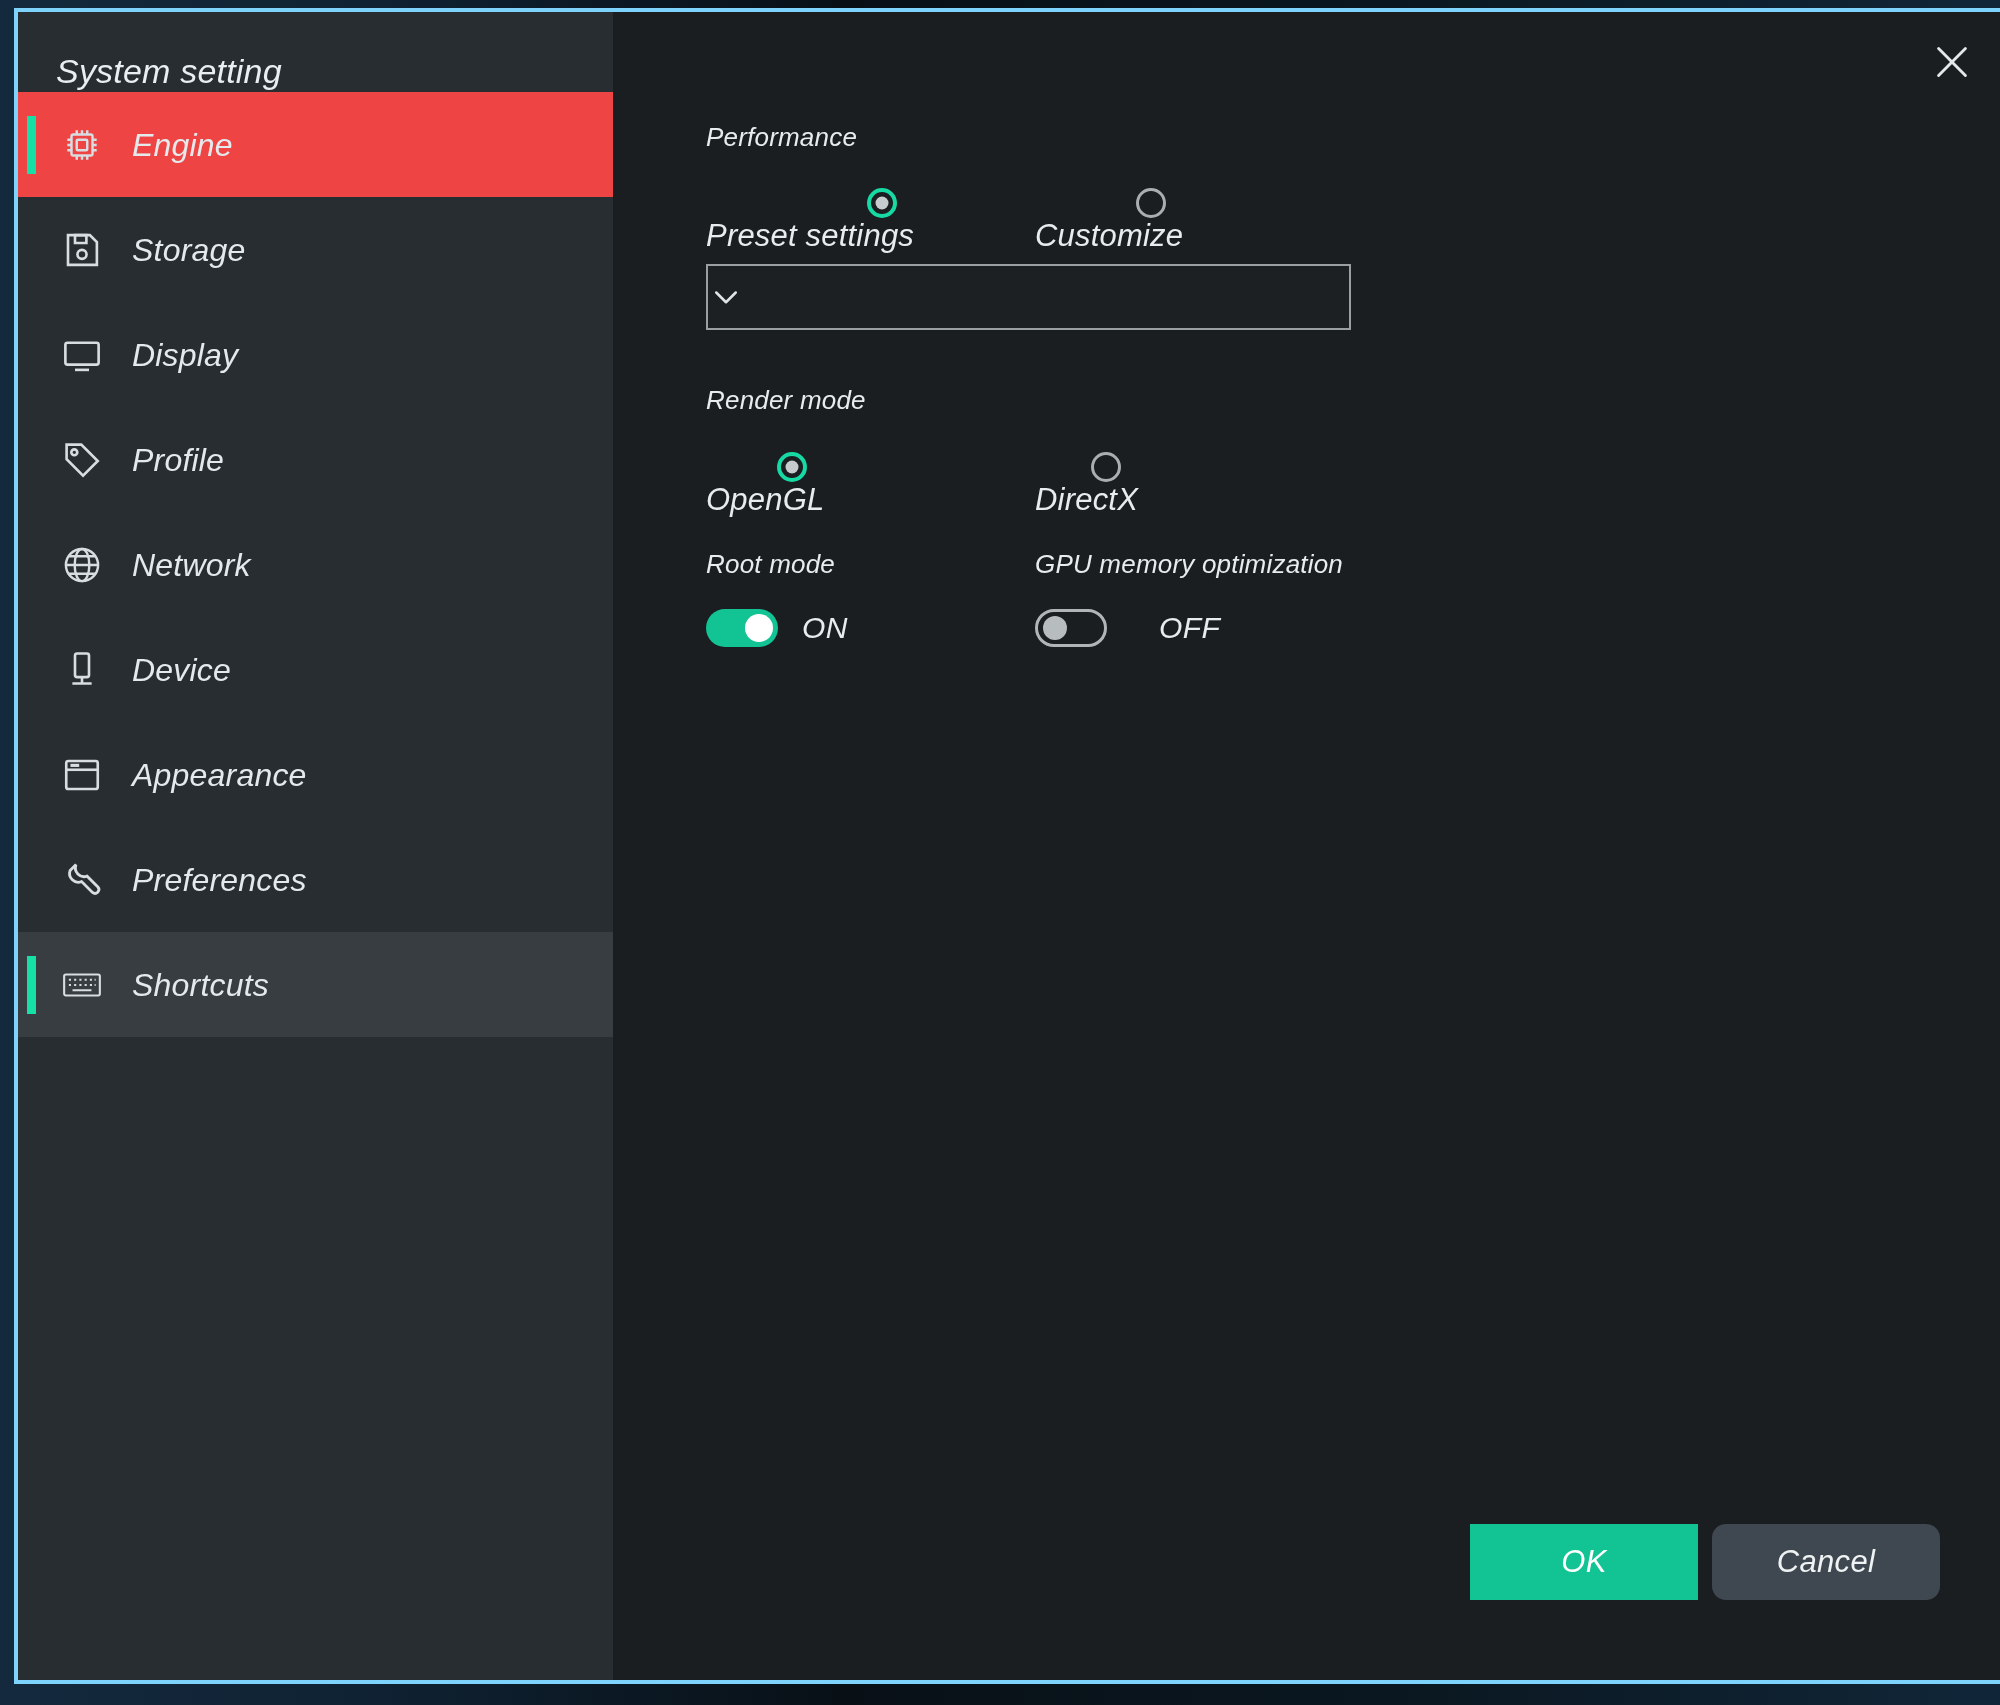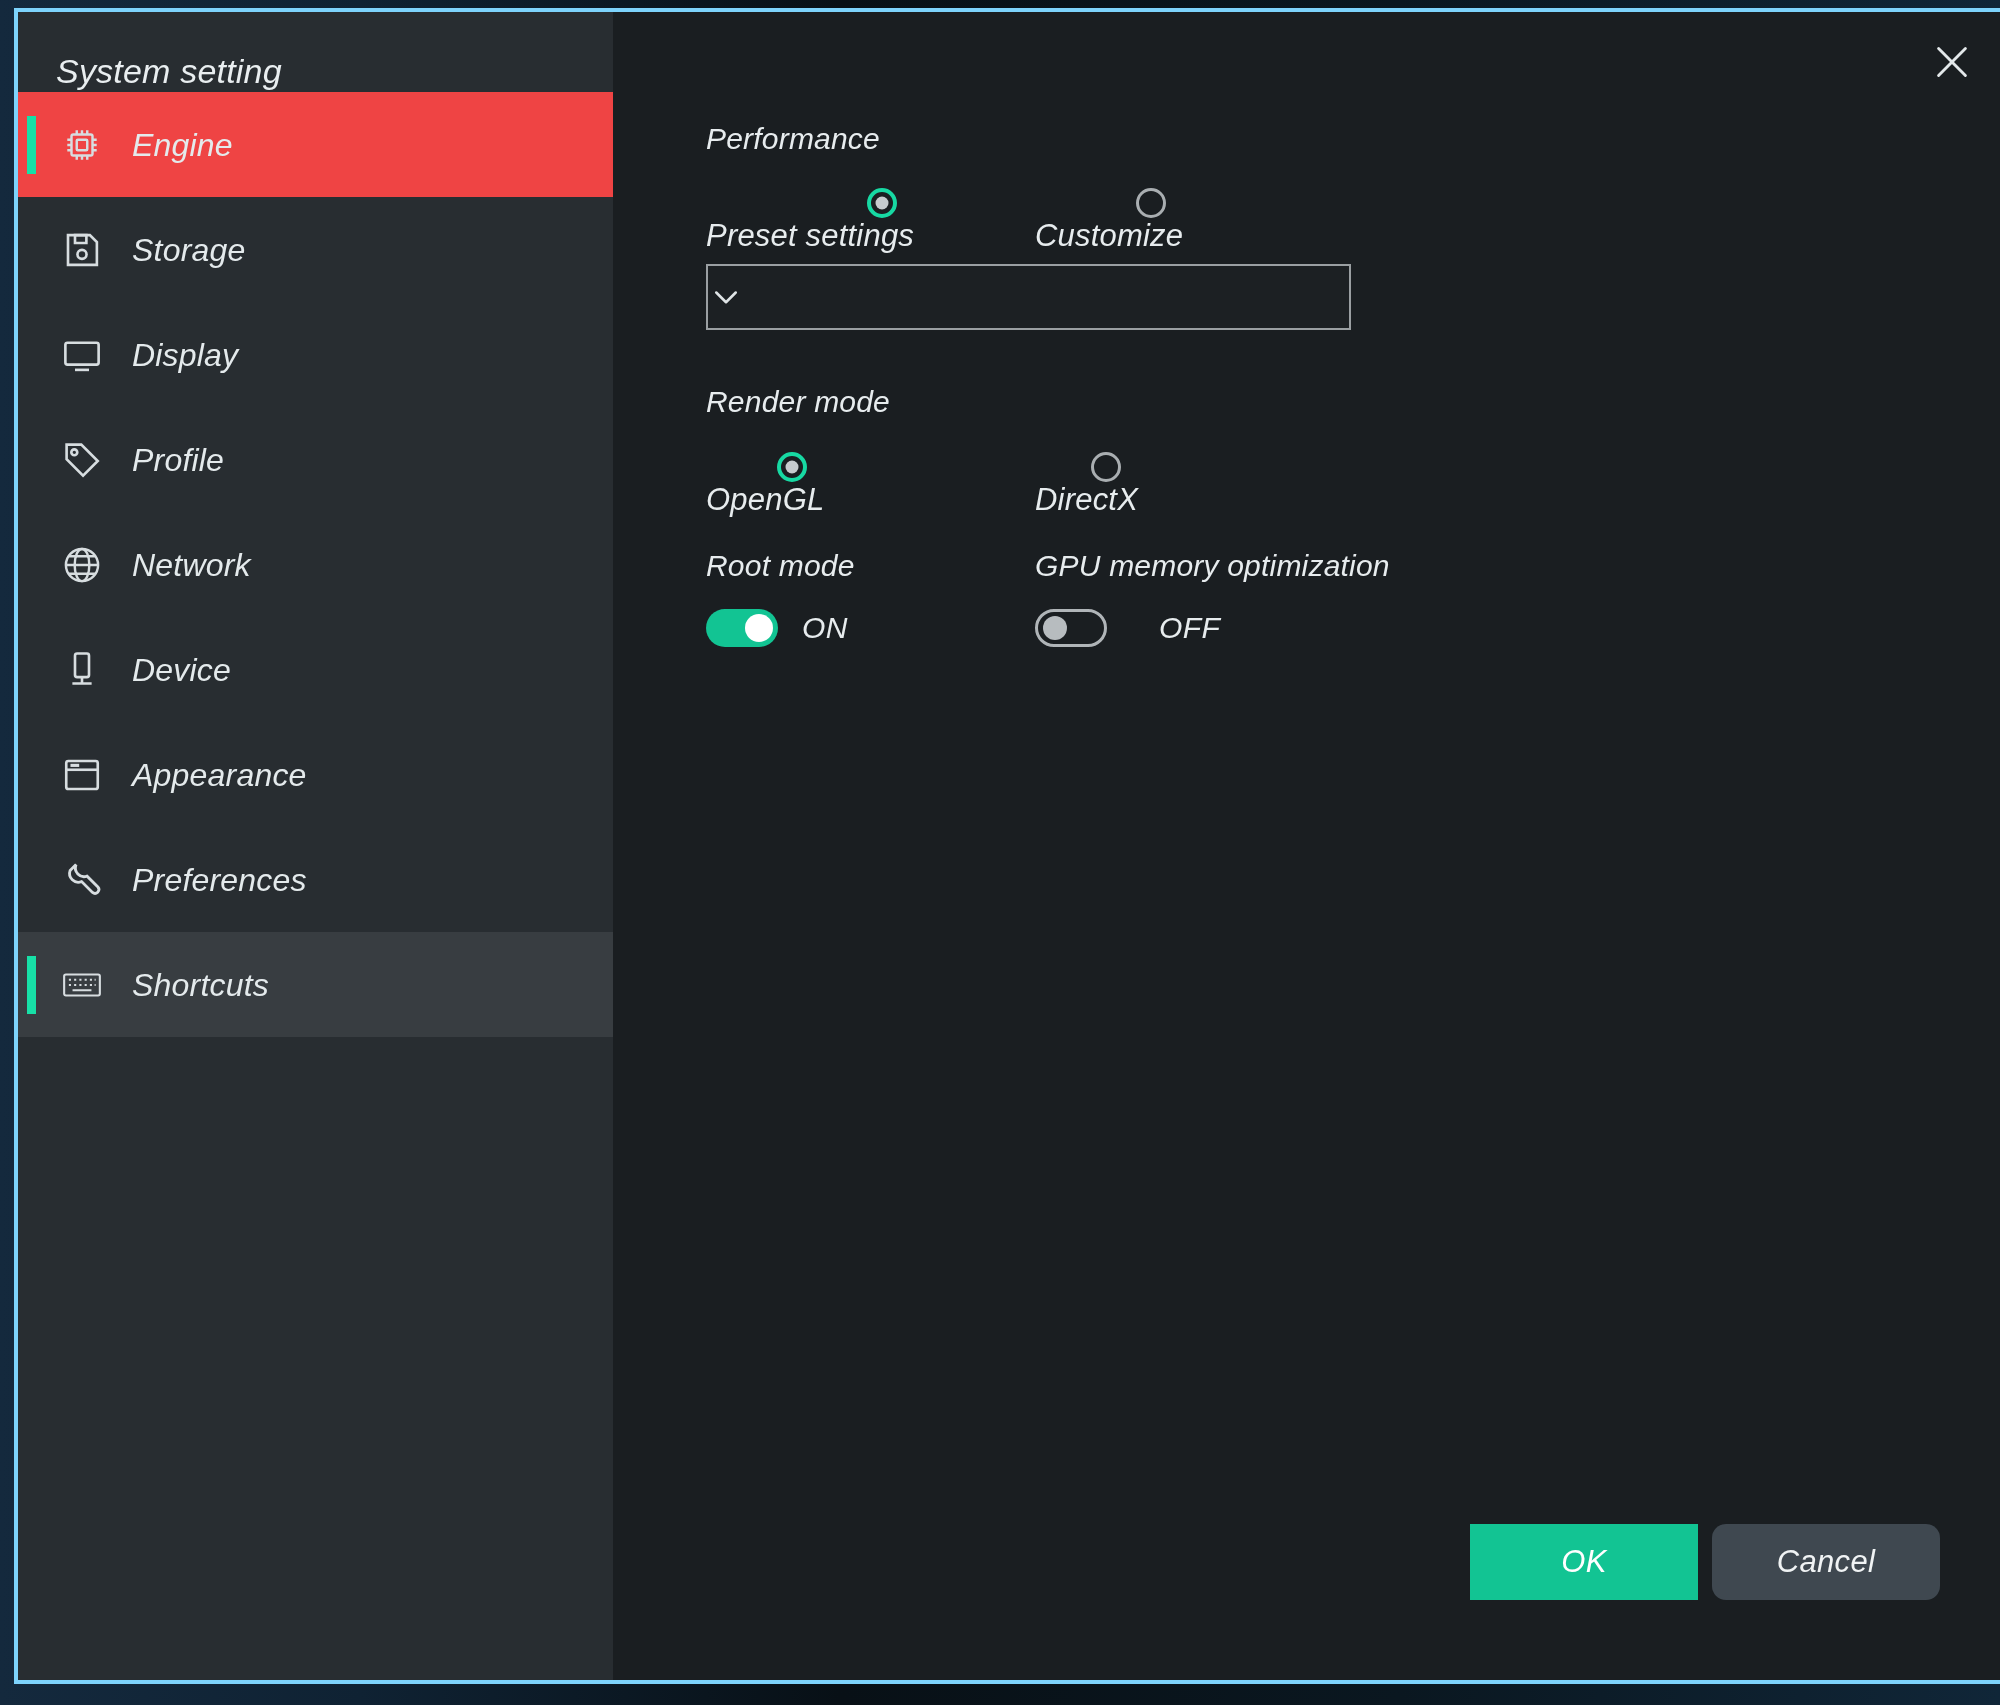--- a/index.html
+++ b/index.html
@@ -106,21 +106,21 @@
     width: 60px;
     height: 60px;
     display: flex;
     align-items: center;
     justify-content: center;
     cursor: pointer;
   }
 
   .section-title {
     position: absolute;
-    font-size: 30px;
+    font-size: 26px;
     color: #e7ecee;
     letter-spacing: .2px;
     white-space: nowrap;
   }
   #perf-title   { left: 93px; top: 110px; }
   #render-title { left: 93px; top: 373px; }
   #root-title   { left: 93px; top: 537px; }
   #gpu-title    { left: 422px; top: 537px; }
 
   

